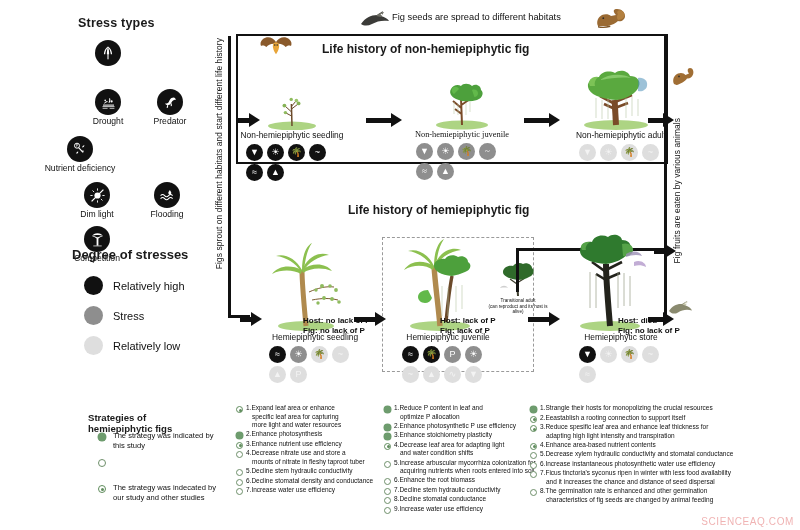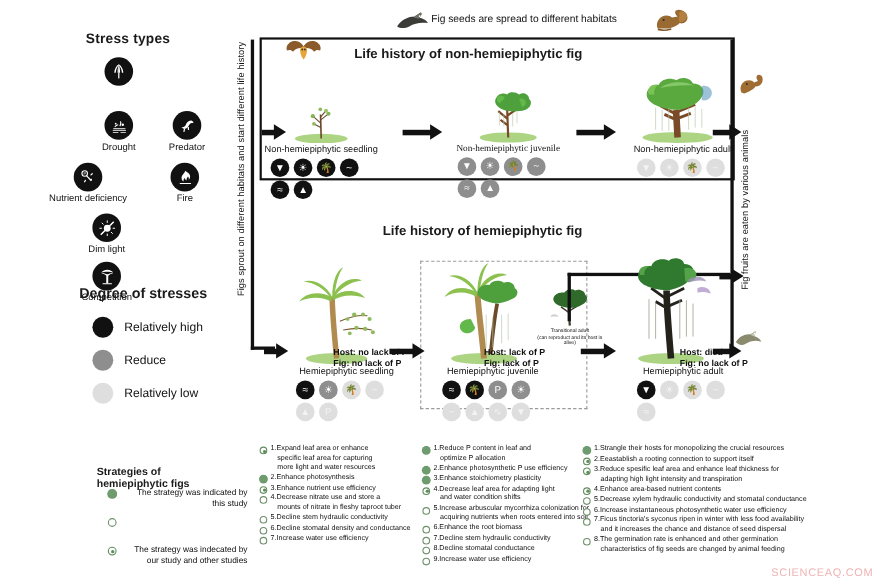--- a/index.html
+++ b/index.html
@@ -12,21 +12,21 @@
     position:relative;
     overflow:hidden;
   }
   .root { position:absolute; inset:0; }
 
   
   .abs { position:absolute; }
   .ttl { font-weight:bold; }
 
   
-  #legend-panel { left:0; top:16px; width:212px; height:376px;padding-left:15px; }
+  #legend-panel { left:0; top:4px; width:212px; height:376px;padding-left:15px; }
   #stress-types-title { left:78px; top:12px; font-size:12.5px; font-weight:bold; letter-spacing:.2px; }
 
   .stress-entry { position:absolute; text-align:center; }
   .sdot {
     width:26px; height:26px; border-radius:50%;
     background:#111; margin:0 auto;
     display:flex; align-items:center; justify-content:center;
     color:#fff; font-size:13px; line-height:1;
   }
   .sdot svg { display:block; }
@@ -36,21 +36,21 @@
   #degree-title { left:72px; top:243px; font-size:13px; font-weight:bold; }
   .deg-row { position:absolute; display:flex; align-items:center; gap:10px; left:84px; }
   .deg-dot { width:19px; height:19px; border-radius:50%; }
   .deg-label { font-size:11px; color:#111; }
 
   #degree-note { left:70px; top:368px; width:148px; font-size:7.7px; line-height:1.45; color:#111; }
 
   #strategies-title { left:88px; top:408px; font-size:9.6px; font-weight:bold; }
   .strat-row { position:absolute; left:98px; display:flex; gap:6px; align-items:flex-start; }
   .strat-mark { width:9px; flex:0 0 9px; margin-top:2px; }
-  .strat-text { font-size:7.6px; line-height:1.35; color:#111; width:112px;text-align:right; }
+  .strat-text { font-size:7.6px; line-height:1.35; color:#111; width:112px; }
 
   
   .mk { display:block; width:8px; height:8px; border-radius:50%; }
   .mk-this  { background:#6e9c6e; box-shadow:0 0 0 0.5px #6e9c6e; }
   .mk-other { background:#fff; border:1px solid #6e8f6a; }
   .mk-both  { background:#fff; border:1px solid #5f8c5c; position:relative; }
   .mk-both::after { content:""; position:absolute; left:1.5px; top:1.5px; width:3px; height:3px;
                     border-radius:50%; background:#5f8c5c; }
 
   
@@ -176,46 +176,49 @@
           <path d="M6.6 6.6 L11 11.3" stroke="#fff" stroke-width="1.1" fill="none"></path>
           <path d="M11.4 11.6 l0.2-2.1 -2.1 0.3z"></path>
           <path d="M12.4 4.3 c-1.4 0.2-2.3 1.2-2.2 2.2 1.3-0.1 2.3-1 2.2-2.2z"></path>
           <path d="M4.4 12.8 c1.3-0.3 2-1.4 1.8-2.4 -1.3 0.2-2.1 1.2-1.8 2.4z"></path>
         </g>
           </svg>
       </div>
       <div class="slabel">Nutrient deficiency</div>
     </div>
 
-    <div class="stress-entry" style="left:140px; top:132px; width:56px;">
-      <div class="sdot">
-        <svg width="17" height="17" viewBox="0 0 17 17">
-            <g fill="#fff">
-          <path d="M8.5 2.2 c-0.6 2.1-2.3 3-3.1 4.7 -0.9 1.9-0.2 4.2 1.7 5.2 -0.5-1.2-0.2-2.4 0.7-3.3 0.3 1.1 1 1.7 1.8 2.2 -0.2-1.8 0.6-2.6 1.4-3.6 0.5 0.9 0.8 1.9 0.6 3 1.5-1.3 1.7-3.6 0.5-5.3 -1-1.4-2.8-1.7-3.6-2.9z"></path>
-          <path d="M3.4 13.3 h10.2 v1 H3.4z"></path>
-        </g>
-          </svg>
-      </div>
-      <div class="slabel">Fire</div>
-    </div>
 
     <div class="stress-entry" style="left:62px; top:178px; width:70px;">
       <div class="sdot">
         <svg width="17" height="17" viewBox="0 0 17 17">
             <g stroke="#fff" stroke-width="0.9" fill="none">
           <circle cx="8.5" cy="8.5" r="3.1" fill="#fff" stroke="none"></circle>
           <path d="M8.5 1.4 v2.2 M8.5 13.4 v2.2 M1.4 8.5 h2.2 M13.4 8.5 h2.2"></path>
           <path d="M3.5 3.5 l1.6 1.6 M11.9 11.9 l1.6 1.6 M13.5 3.5 l-1.6 1.6 M5.1 11.9 l-1.6 1.6"></path>
           <path d="M2.6 14.4 L14.4 2.6" stroke-width="1.3"></path>
         </g>
           </svg>
       </div>
       <div class="slabel">Dim light</div>
     </div>
 
+    <div class="stress-entry" style="left:134px; top:178px; width:66px;">
+      <div class="sdot">
+        <svg width="17" height="17" viewBox="0 0 17 17">
+            <g fill="none" stroke="#fff" stroke-width="1.1">
+          <path d="M1.6 8.6 c1.4-1.5 2.6-1.5 4 0 1.4 1.5 2.6 1.5 4 0 1.4-1.5 2.6-1.5 4 0"></path>
+          <path d="M1.6 11.6 c1.4-1.5 2.6-1.5 4 0 1.4 1.5 2.6 1.5 4 0 1.4-1.5 2.6-1.5 4 0"></path>
+        </g>
+            <g fill="#fff">
+          <path d="M10.8 3 c-0.9 1.3-1.5 2.2-1.5 3 0 0.9 0.7 1.5 1.5 1.5 0.9 0 1.5-0.7 1.5-1.5 0-0.8-0.6-1.7-1.5-3z"></path>
+        </g>
+          </svg>
+      </div>
+      <div class="slabel">Flooding</div>
+    </div>
 
     <div class="stress-entry" style="left:62px; top:222px; width:70px;">
       <div class="sdot">
         <svg width="17" height="17" viewBox="0 0 17 17">
             <g fill="#fff">
           <path d="M8.5 2.3 c-2.6 0-4.6 1.3-5.4 2.6 1.5-0.7 3.3-0.9 5.4-0.9 2.1 0 3.9 0.2 5.4 0.9 -0.8-1.3-2.8-2.6-5.4-2.6z"></path>
           <path d="M2.9 5.1 c1.6 0.5 3.4 1.3 4.9 2.5 l0.7-0.8 C7 5.6 4.9 5 2.9 5.1z"></path>
           <path d="M14.1 5.1 c-1.6 0.5-3.4 1.3-4.9 2.5 l-0.7-0.8 C10 5.6 12.1 5 14.1 5.1z"></path>
           <rect x="7.6" y="6.4" width="1.8" height="8.2"></rect>
           <path d="M4.3 14.6 h8.4 v0.7 H4.3z"></path>
@@ -226,21 +229,21 @@
     </div>
 
     <div class="abs ttl" id="degree-title">Degree of stresses</div>
 
     <div class="deg-row" style="top:272px;">
       <span class="deg-dot" style="background:#111111"></span>
       <span class="deg-label">Relatively high</span>
     </div>
     <div class="deg-row" style="top:302px;">
       <span class="deg-dot" style="background:#8e8e8e"></span>
-      <span class="deg-label">Reduce</span>
+      <span class="deg-label">Stress</span>
     </div>
     <div class="deg-row" style="top:332px;">
       <span class="deg-dot" style="background:#dedede"></span>
       <span class="deg-label">Relatively low</span>
     </div>
 
 
     <div class="abs ttl" id="strategies-title">Strategies of hemiepiphytic figs</div>
 
     <div class="strat-row" style="top:427px;">
@@ -531,21 +534,21 @@
         <path d="M46 32 c-16-1-26-6-26-13 0-6 6-10 12-9 2-6 10-8 16-5 5-4 13-2 14 3 7 0 10 5 8 10 -3 7-13 13-24 14z" fill="#2f7a2e"></path>
         <path d="M22 18 c-3-5 2-9 8-8 -3 2-5 5-4 8z" fill="#55a348"></path>
         <path d="M62 12 c6-2 12 2 11 7 -1 4-6 6-10 5z" fill="#55a348"></path>
         <path d="M66 22 c6-4 14-3 16 2 -5-2-11-1-16 1z" fill="#9b8fb5" opacity=".8"></path>
         <path d="M74 30 c6-3 12 1 12 5 -4-2-8-2-12-1z" fill="#b79fce" opacity=".85"></path>
         <g stroke="#9aa08c" stroke-width="0.8" opacity=".9">
           <path d="M30 40 v36 M36 42 v34 M58 40 v36 M64 41 v33 M70 44 v30"></path>
         </g>
       </svg>
     </div>
-    <div class="stage-label">Hemiepiphytic adult</div>
+    <div class="stage-label">Hemiepiphytic store</div>
     <div class="icon-grid" style="margin:4px auto 0; width:84px;">
       <span class="ic lvl-high">▼</span>
       <span class="ic lvl-low">☀</span>
       <span class="ic lvl-low">🌴</span>
       <span class="ic lvl-low">~</span>
       <span class="ic lvl-low">≈</span>
     </div>
   </div>
   <div class="abs host-note" style="left:618px; top:316px;">
     <div>Host: died</div>

